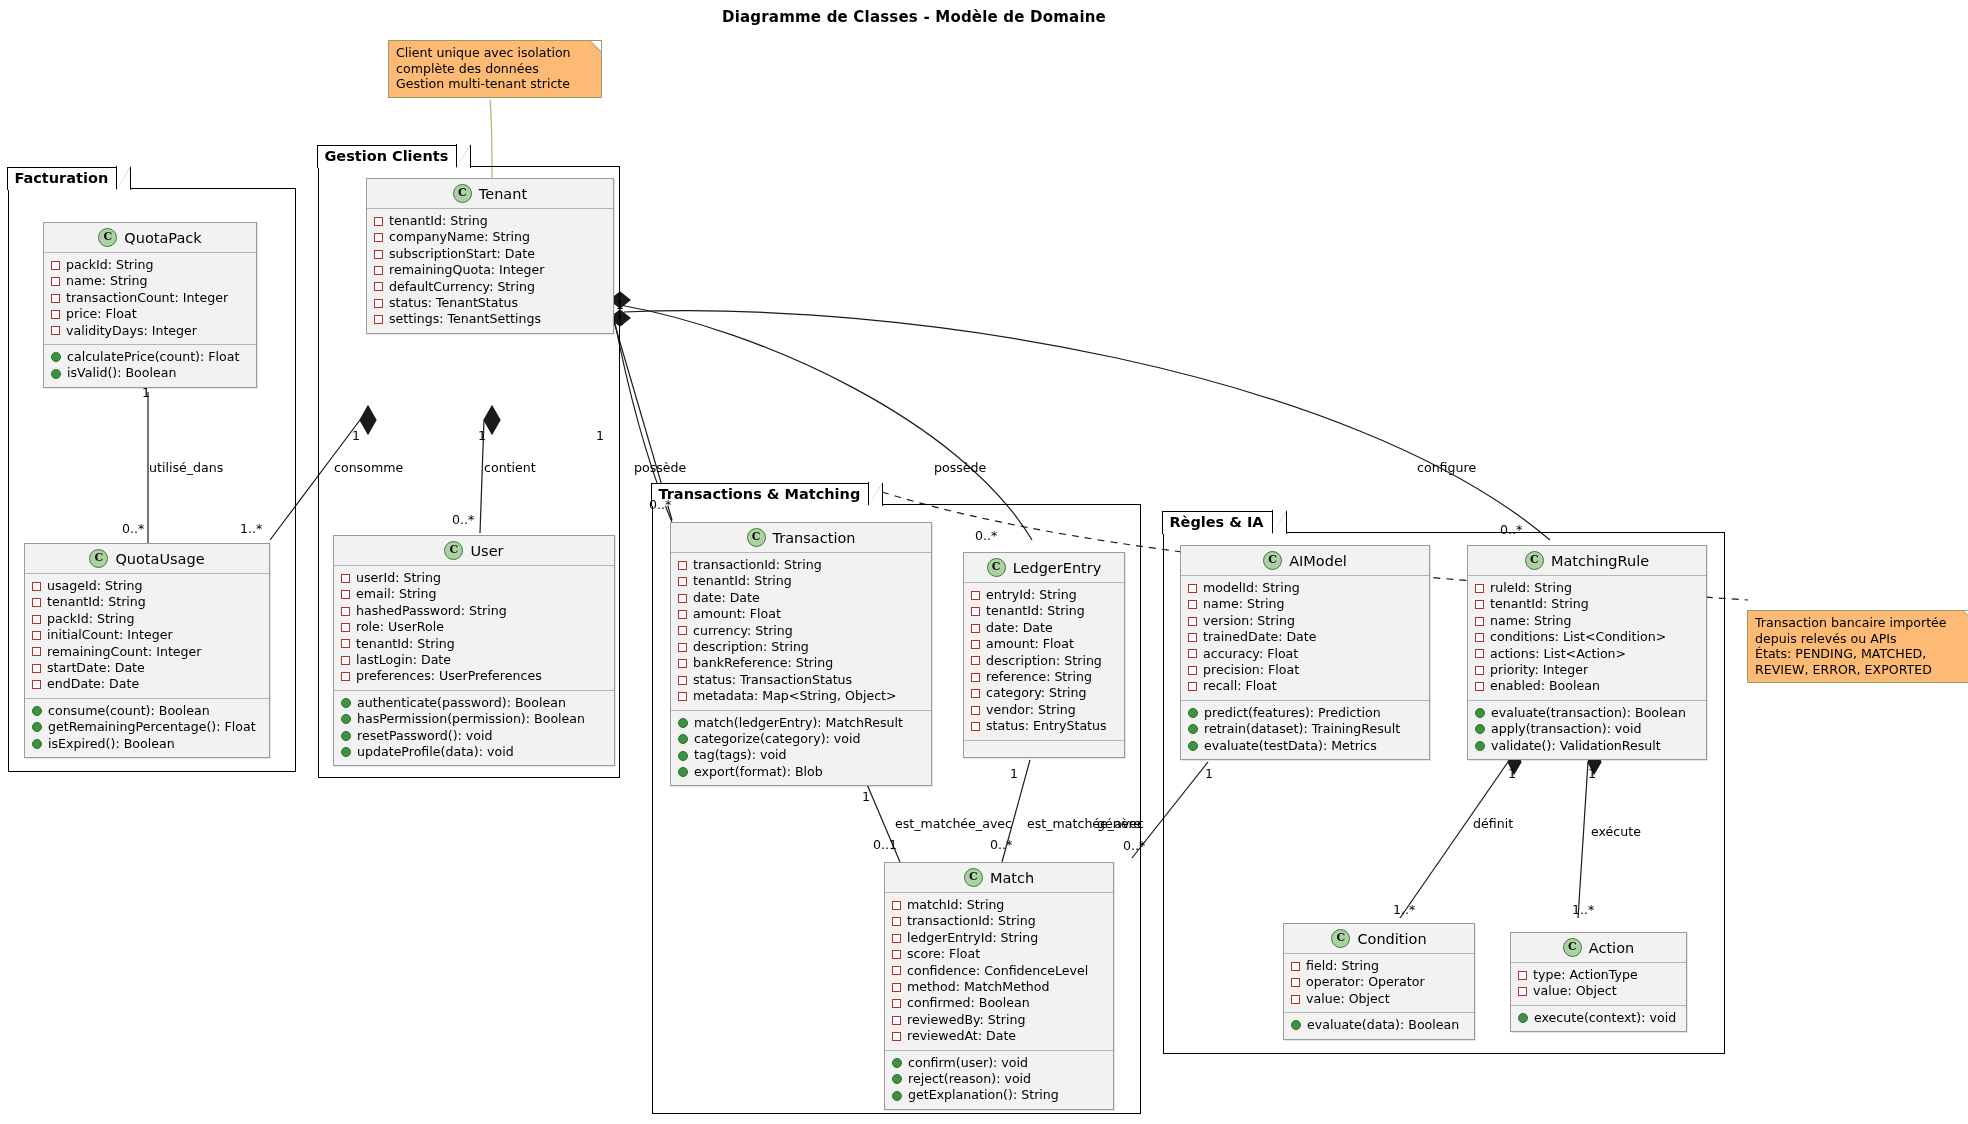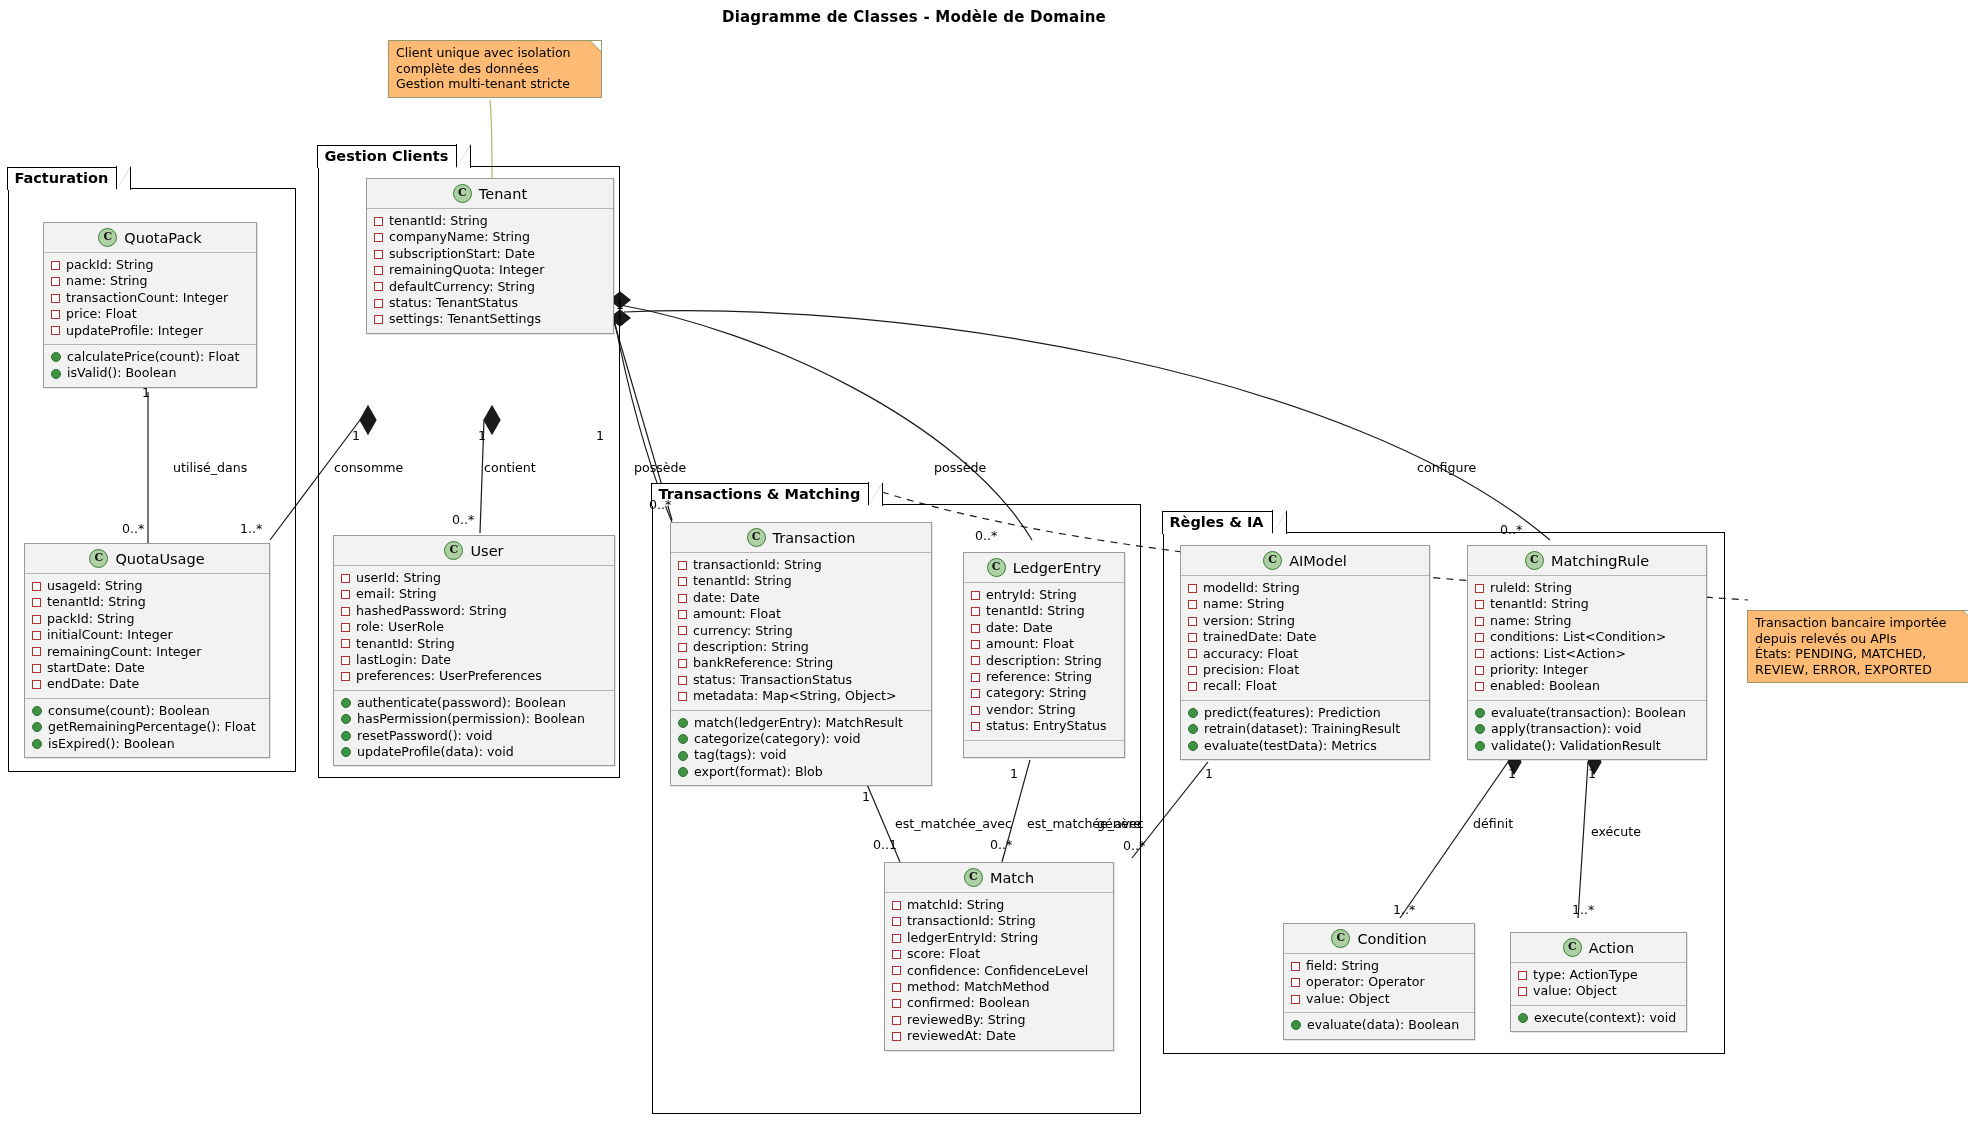--- a/index.html
+++ b/index.html
@@ -152,21 +152,21 @@
 <div class="uml-class" style="left:43px;top:222px;width:212px;">
   <div class="cls-header">
     <span class="cls-badge">C</span>
     <span>QuotaPack</span>
   </div>
   <div class="cls-section">
     <div class="member m-attr">packId: String</div>
     <div class="member m-attr">name: String</div>
     <div class="member m-attr">transactionCount: Integer</div>
     <div class="member m-attr">price: Float</div>
-    <div class="member m-attr">updateProfile: Integer</div>
+    <div class="member m-attr">validityDays: Integer</div>
   </div>
   <div class="cls-section">
     <div class="member m-meth">calculatePrice(count): Float</div>
     <div class="member m-meth">isValid(): Boolean</div>
   </div>
 </div>
 
 <div class="uml-class" style="left:24px;top:543px;width:244px;">
   <div class="cls-header">
     <span class="cls-badge">C</span>
@@ -278,20 +278,25 @@
     <div class="member m-attr">matchId: String</div>
     <div class="member m-attr">transactionId: String</div>
     <div class="member m-attr">ledgerEntryId: String</div>
     <div class="member m-attr">score: Float</div>
     <div class="member m-attr">confidence: ConfidenceLevel</div>
     <div class="member m-attr">method: MatchMethod</div>
     <div class="member m-attr">confirmed: Boolean</div>
     <div class="member m-attr">reviewedBy: String</div>
     <div class="member m-attr">reviewedAt: Date</div>
   </div>
+  <div class="cls-section">
+    <div class="member m-meth">confirm(user): void</div>
+    <div class="member m-meth">reject(reason): void</div>
+    <div class="member m-meth">getExplanation(): String</div>
+  </div>
 </div>
 
 <div class="uml-class" style="left:1180px;top:545px;width:248px;">
   <div class="cls-header">
     <span class="cls-badge">C</span>
     <span>AIModel</span>
   </div>
   <div class="cls-section">
     <div class="member m-attr">modelId: String</div>
     <div class="member m-attr">name: String</div>
@@ -361,21 +366,21 @@
 <div class="note" style="left:388px;top:40px;width:198px;">Client unique avec isolation
 complète des données
 Gestion multi-tenant stricte</div>
 
 <div class="note" style="left:1747px;top:610px;width:212px;">Transaction bancaire importée
 depuis relevés ou APIs
 États: PENDING, MATCHED,
 REVIEW, ERROR, EXPORTED</div>
 
 <div id="label-layer">
-    <div class="edge-label" style="left: 149px; top: 460px; margin-left: 24px;">utilisé_dans</div>
+    <div class="edge-label" style="left: 149px; top: 460px;">utilisé_dans</div>
     <div class="edge-label" style="left: 334px; top: 460px;">consomme</div>
     <div class="edge-label" style="left: 484px; top: 460px;">contient</div>
     <div class="edge-label" style="left: 634px; top: 460px;">possède</div>
     <div class="edge-label" style="left: 934px; top: 460px;">possède</div>
     <div class="edge-label" style="left: 1417px; top: 460px;">configure</div>
     <div class="edge-label" style="left: 895px; top: 816px;">est_matchée_avec</div>
     <div class="edge-label" style="left: 1027px; top: 816px;">est_matchée_avec</div>
     <div class="edge-label" style="left: 1097px; top: 816px;">génère</div>
     <div class="edge-label" style="left: 1473px; top: 816px;">définit</div>
     <div class="edge-label" style="left: 1591px; top: 824px;">exécute</div>

